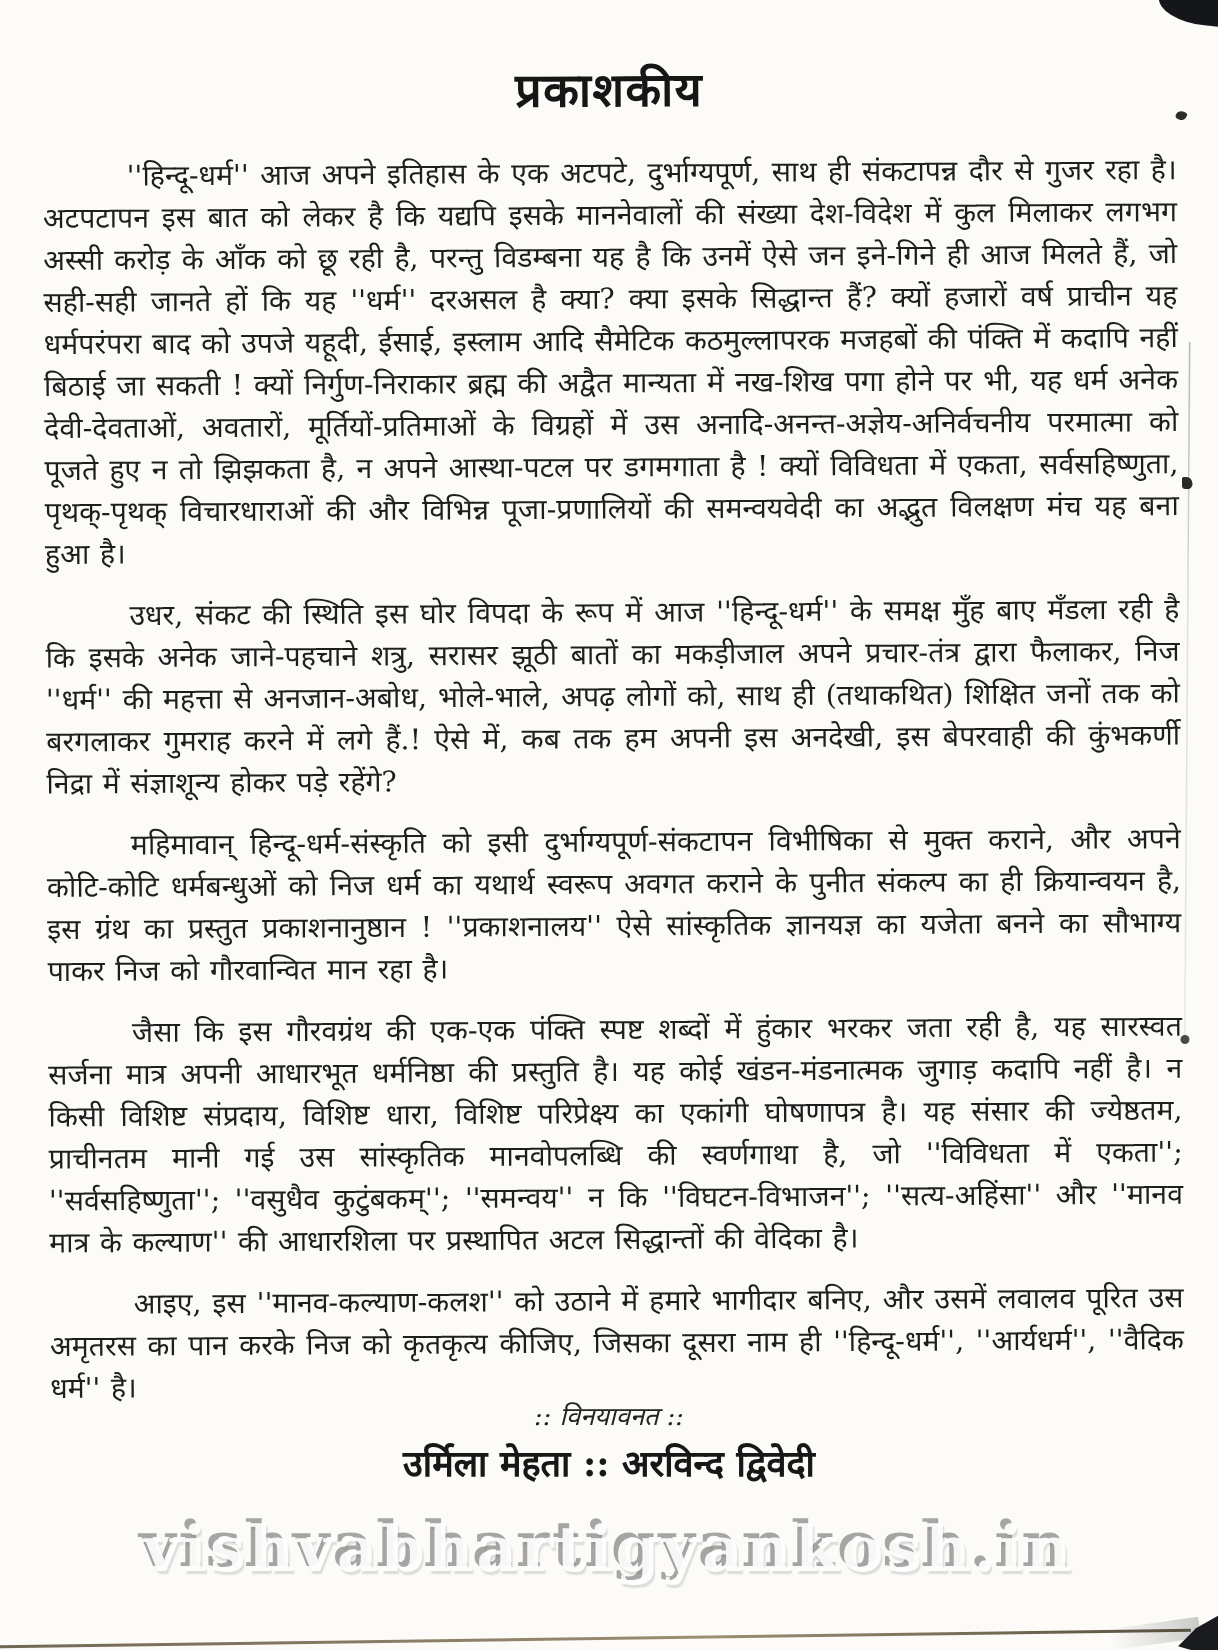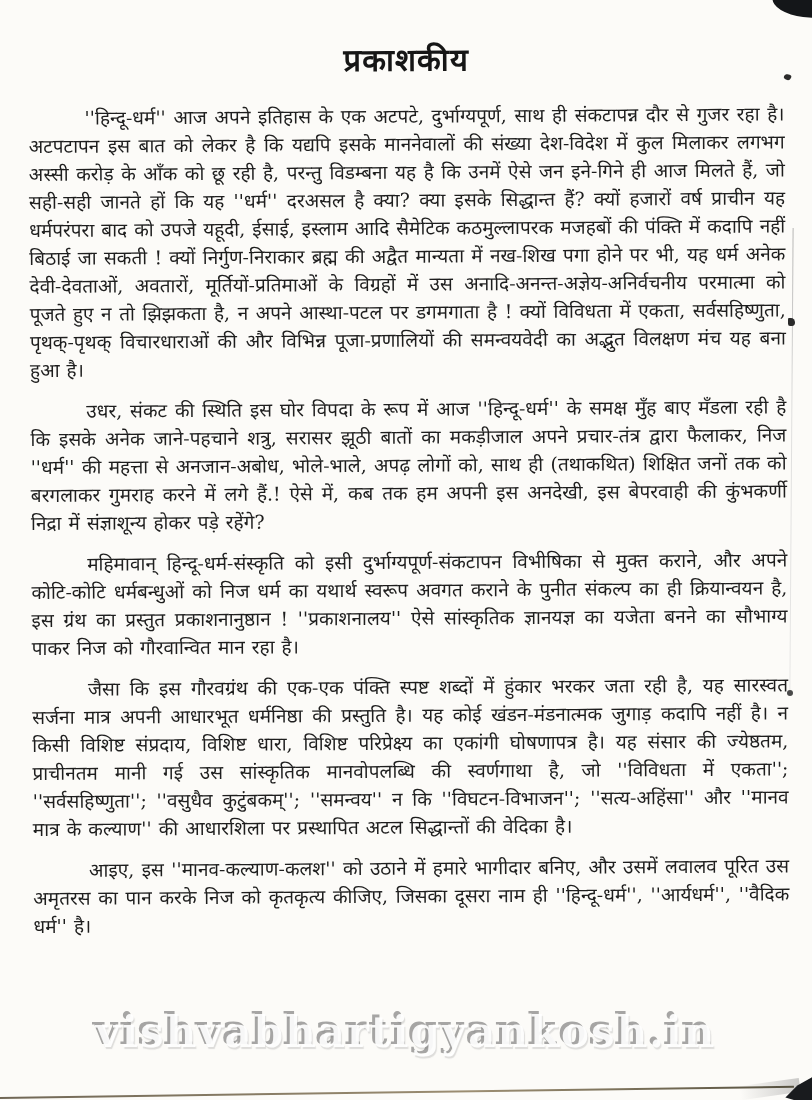--- a/index.html
+++ b/index.html
@@ -141,20 +141,22 @@
 
   <div class="content">
     <h1 class="title">प्रकाशकीय</h1>
     <p class="para">''हिन्दू-धर्म'' आज अपने इतिहास के एक अटपटे, दुर्भाग्यपूर्ण, साथ ही संकटापन्न दौर से गुजर रहा है। अटपटापन इस बात को लेकर है कि यद्यपि इसके माननेवालों की संख्या देश-विदेश में कुल मिलाकर लगभग अस्सी करोड़ के आँक को छू रही है, परन्तु विडम्बना यह है कि उनमें ऐसे जन इने-गिने ही आज मिलते हैं, जो सही-सही जानते हों कि यह ''धर्म'' दरअसल है क्या? क्या इसके सिद्धान्त हैं? क्यों हजारों वर्ष प्राचीन यह धर्मपरंपरा बाद को उपजे यहूदी, ईसाई, इस्लाम आदि सैमेटिक कठमुल्लापरक मजहबों की पंक्ति में कदापि नहीं बिठाई जा सकती ! क्यों निर्गुण-निराकार ब्रह्म की अद्वैत मान्यता में नख-शिख पगा होने पर भी, यह धर्म अनेक देवी-देवताओं, अवतारों, मूर्तियों-प्रतिमाओं के विग्रहों में उस अनादि-अनन्त-अज्ञेय-अनिर्वचनीय परमात्मा को पूजते हुए न तो झिझकता है, न अपने आस्था-पटल पर डगमगाता है ! क्यों विविधता में एकता, सर्वसहिष्णुता, पृथक्-पृथक् विचारधाराओं की और विभिन्न पूजा-प्रणालियों की समन्वयवेदी का अद्भुत विलक्षण मंच यह बना हुआ है।</p>
     <p class="para">उधर, संकट की स्थिति इस घोर विपदा के रूप में आज ''हिन्दू-धर्म'' के समक्ष मुँह बाए मँडला रही है कि इसके अनेक जाने-पहचाने शत्रु, सरासर झूठी बातों का मकड़ीजाल अपने प्रचार-तंत्र द्वारा फैलाकर, निज ''धर्म'' की महत्ता से अनजान-अबोध, भोले-भाले, अपढ़ लोगों को, साथ ही (तथाकथित) शिक्षित जनों तक को बरगलाकर गुमराह करने में लगे हैं.! ऐसे में, कब तक हम अपनी इस अनदेखी, इस बेपरवाही की कुंभकर्णी निद्रा में संज्ञाशून्य होकर पड़े रहेंगे?</p>
     <p class="para">महिमावान् हिन्दू-धर्म-संस्कृति को इसी दुर्भाग्यपूर्ण-संकटापन विभीषिका से मुक्त कराने, और अपने कोटि-कोटि धर्मबन्धुओं को निज धर्म का यथार्थ स्वरूप अवगत कराने के पुनीत संकल्प का ही क्रियान्वयन है, इस ग्रंथ का प्रस्तुत प्रकाशनानुष्ठान ! ''प्रकाशनालय'' ऐसे सांस्कृतिक ज्ञानयज्ञ का यजेता बनने का सौभाग्य पाकर निज को गौरवान्वित मान रहा है।</p>
     <p class="para">जैसा कि इस गौरवग्रंथ की एक-एक पंक्ति स्पष्ट शब्दों में हुंकार भरकर जता रही है, यह सारस्वत सर्जना मात्र अपनी आधारभूत धर्मनिष्ठा की प्रस्तुति है। यह कोई खंडन-मंडनात्मक जुगाड़ कदापि नहीं है। न किसी विशिष्ट संप्रदाय, विशिष्ट धारा, विशिष्ट परिप्रेक्ष्य का एकांगी घोषणापत्र है। यह संसार की ज्येष्ठतम, प्राचीनतम मानी गई उस सांस्कृतिक मानवोपलब्धि की स्वर्णगाथा है, जो ''विविधता में एकता''; ''सर्वसहिष्णुता''; ''वसुधैव कुटुंबकम्''; ''समन्वय'' न कि ''विघटन-विभाजन''; ''सत्य-अहिंसा'' और ''मानव मात्र के कल्याण'' की आधारशिला पर प्रस्थापित अटल सिद्धान्तों की वेदिका है।</p>
     <p class="para">आइए, इस ''मानव-कल्याण-कलश'' को उठाने में हमारे भागीदार बनिए, और उसमें लवालव पूरित उस अमृतरस का पान करके निज को कृतकृत्य कीजिए, जिसका दूसरा नाम ही ''हिन्दू-धर्म'', ''आर्यधर्म'', ''वैदिक धर्म'' है।</p>
   </div>
 
+  <div class="signoff">:: विनयावनत ::</div>
+  <div class="authors">उर्मिला मेहता :: अरविन्द द्विवेदी</div>
   <div class="watermark">vishvabhartigyankosh.in</div>
 
   <div class="artifact blob-top-right"></div>
   <div class="artifact speck-1"></div>
   <div class="artifact edge-line-right"></div>
   <div class="artifact speck-2"></div>
   <div class="artifact speck-3"></div>
   <div class="artifact smudge-bottom-right"></div>
   <div class="artifact edge-line-bottom"></div>
   <div class="artifact blob-bottom-right"></div>

